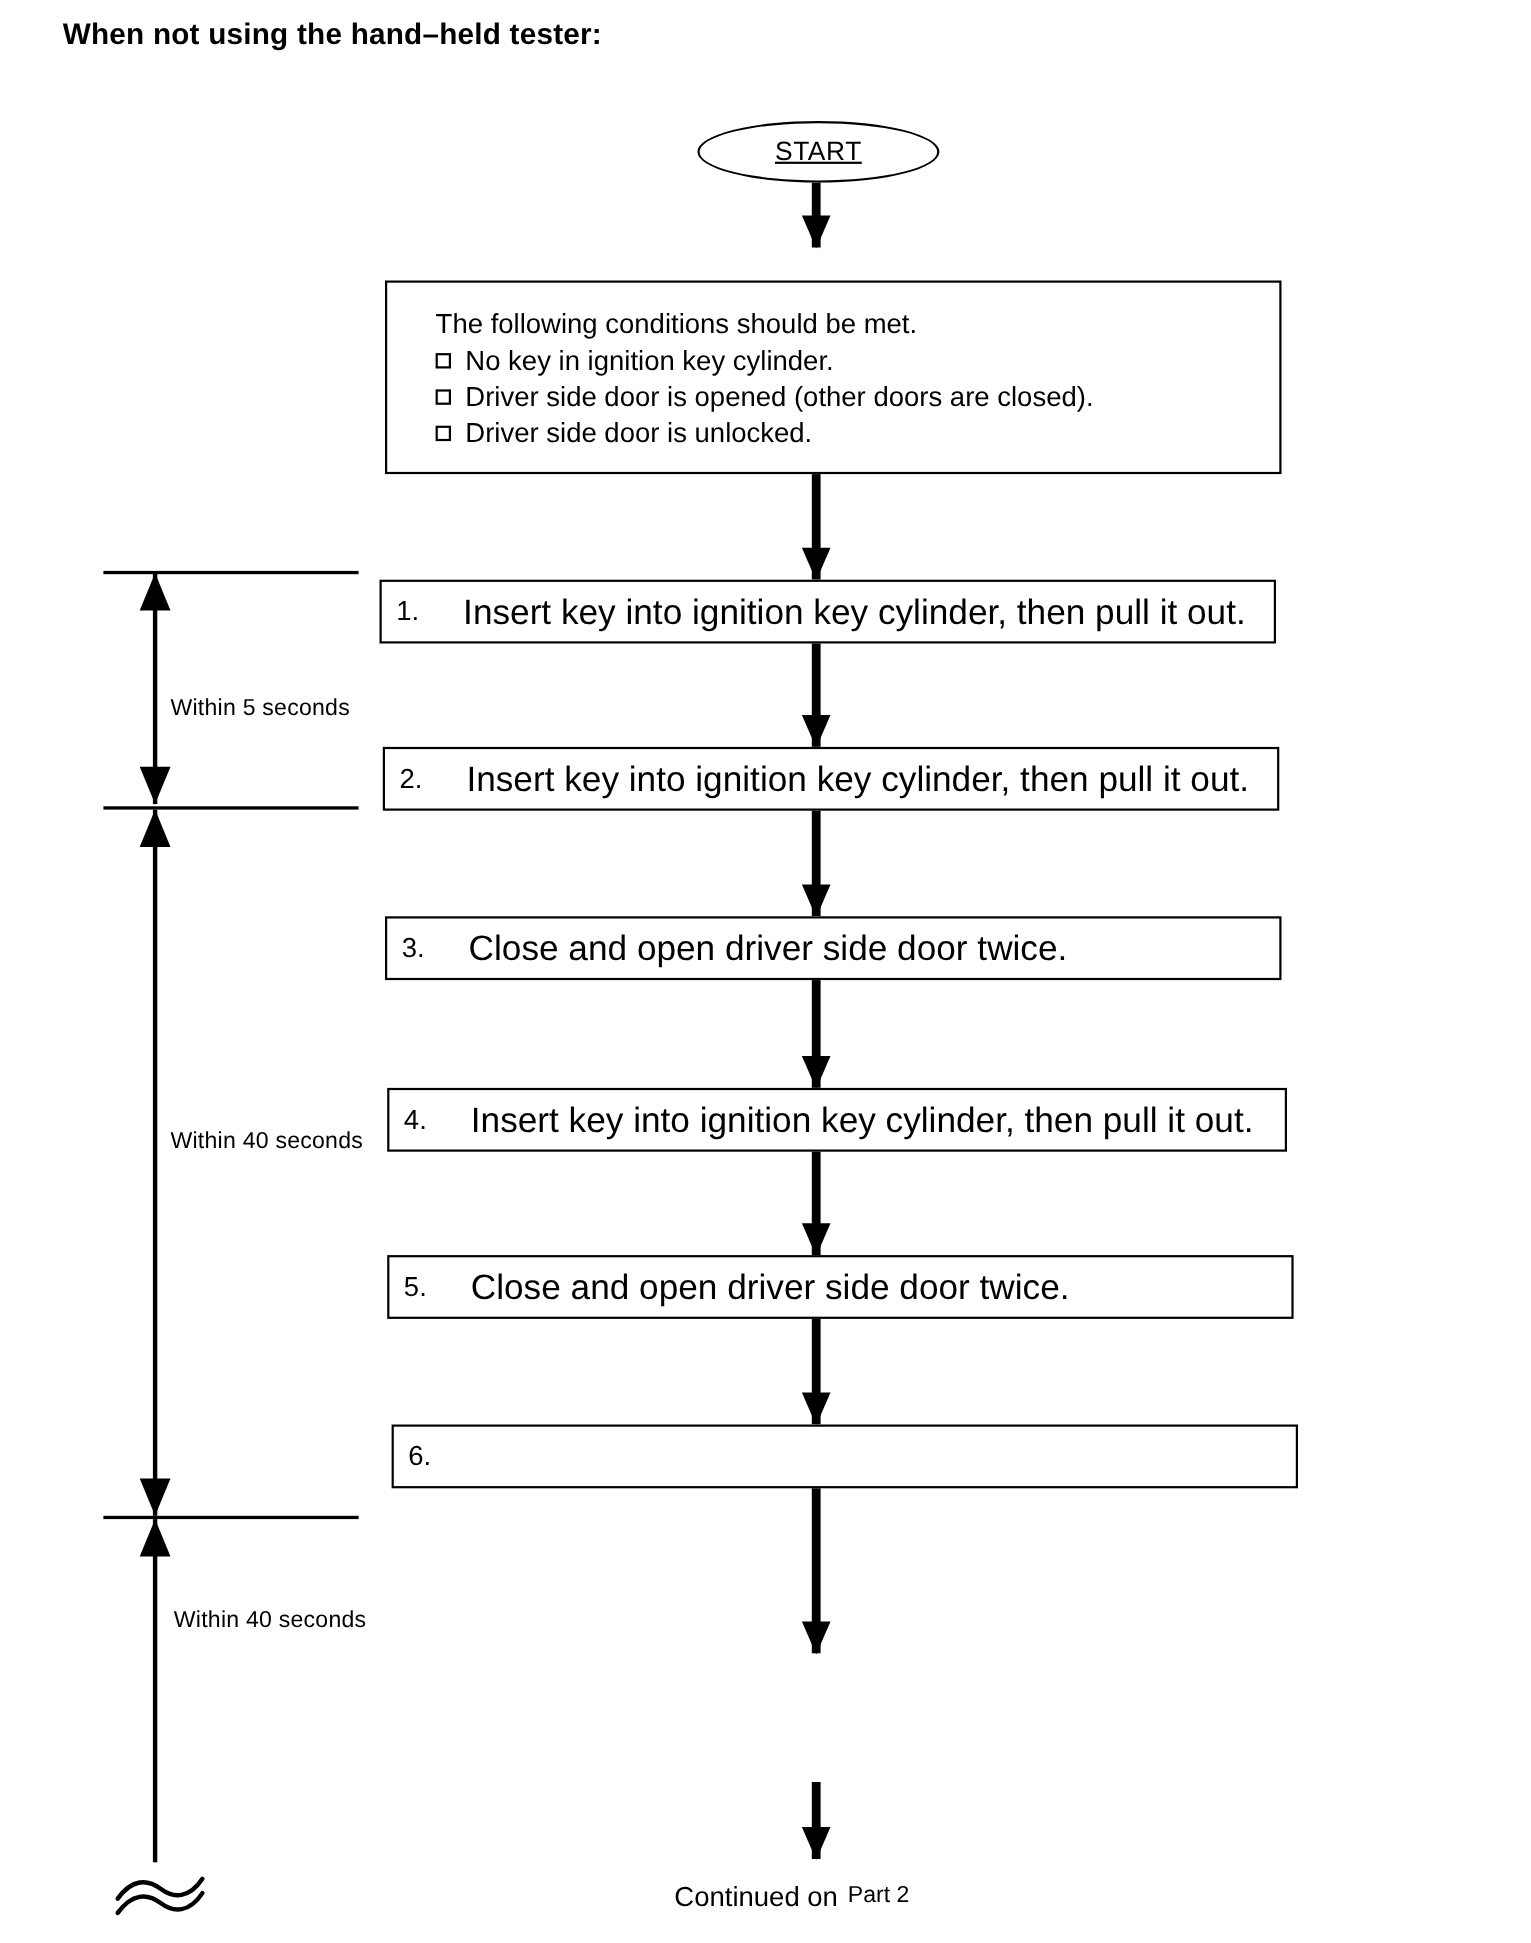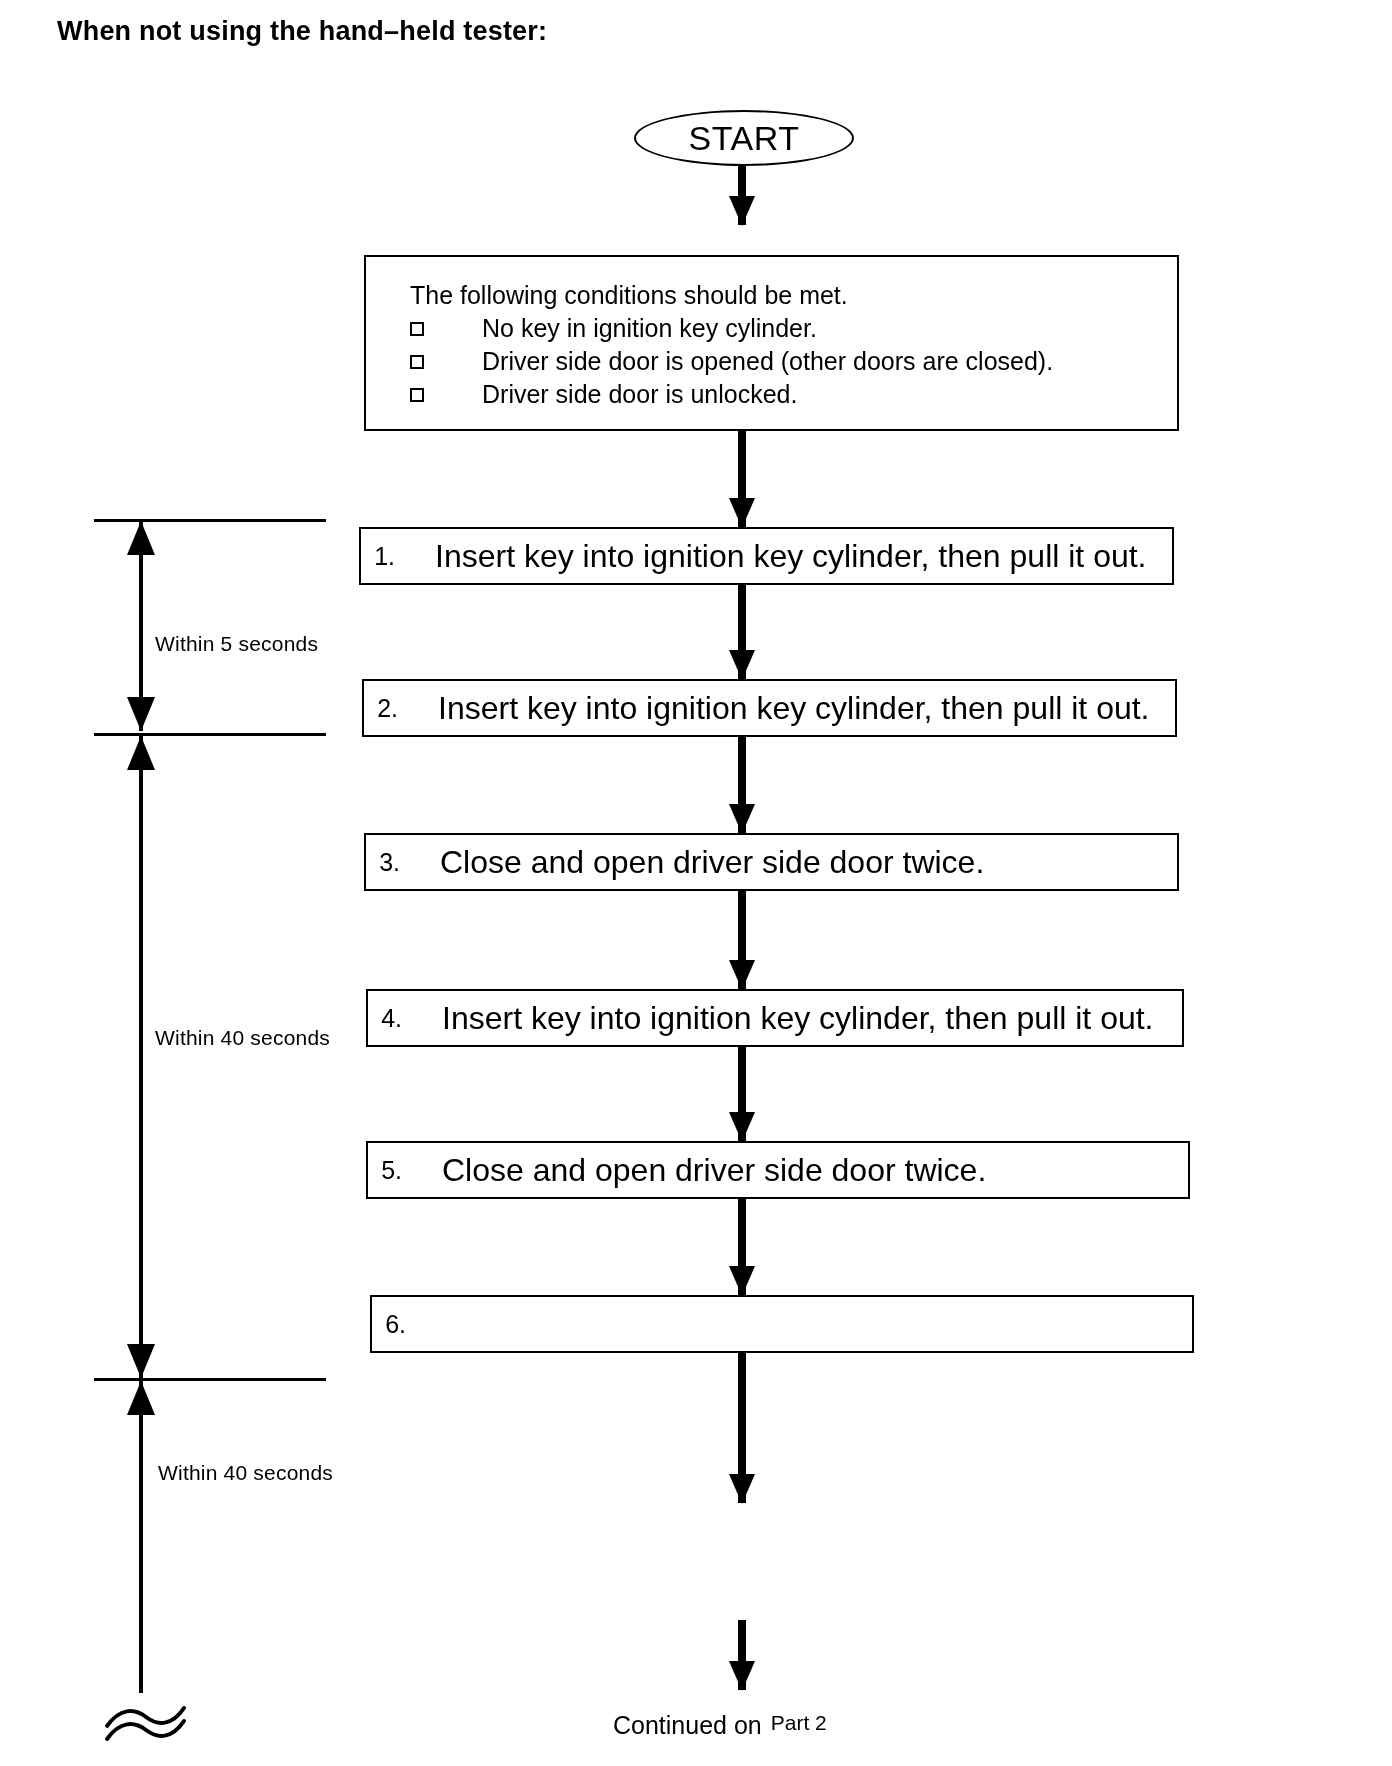--- a/index.html
+++ b/index.html
@@ -38,51 +38,50 @@
     width: 220px;
     height: 56px;
     border: 2.5px solid #000;
     border-radius: 110px / 28px;
     box-sizing: border-box;
     display: flex;
     align-items: center;
     justify-content: center;
   }
   .start-oval span {
-    font-size: 34px;
+    font-size: 24px;
     letter-spacing: 0.5px;
+    text-decoration: underline;
   }
 
   
   .pbox {
     position: absolute;
     border: 2.5px solid #000;
     box-sizing: border-box;
     background: #fff;
-    margin-left: 14px;
   }
   .cond-box {
     left: 350px;
     top: 255px;
     width: 815px;
     height: 176px;
     padding: 22px 0 0 44px;
   }
   .cond-line {
     font-size: 25px;
     line-height: 33px;
     white-space: nowrap;
   }
   .cond-item {
     font-size: 25px;
     line-height: 33px;
     white-space: nowrap;
     display: flex;
     align-items: baseline;
-    gap: 45px;
   }
   .cbox {
     display: inline-block;
     width: 14px;
     height: 14px;
     border: 2px solid #000;
     box-sizing: border-box;
     margin-right: 13px;
     position: relative;
     top: -1px;

